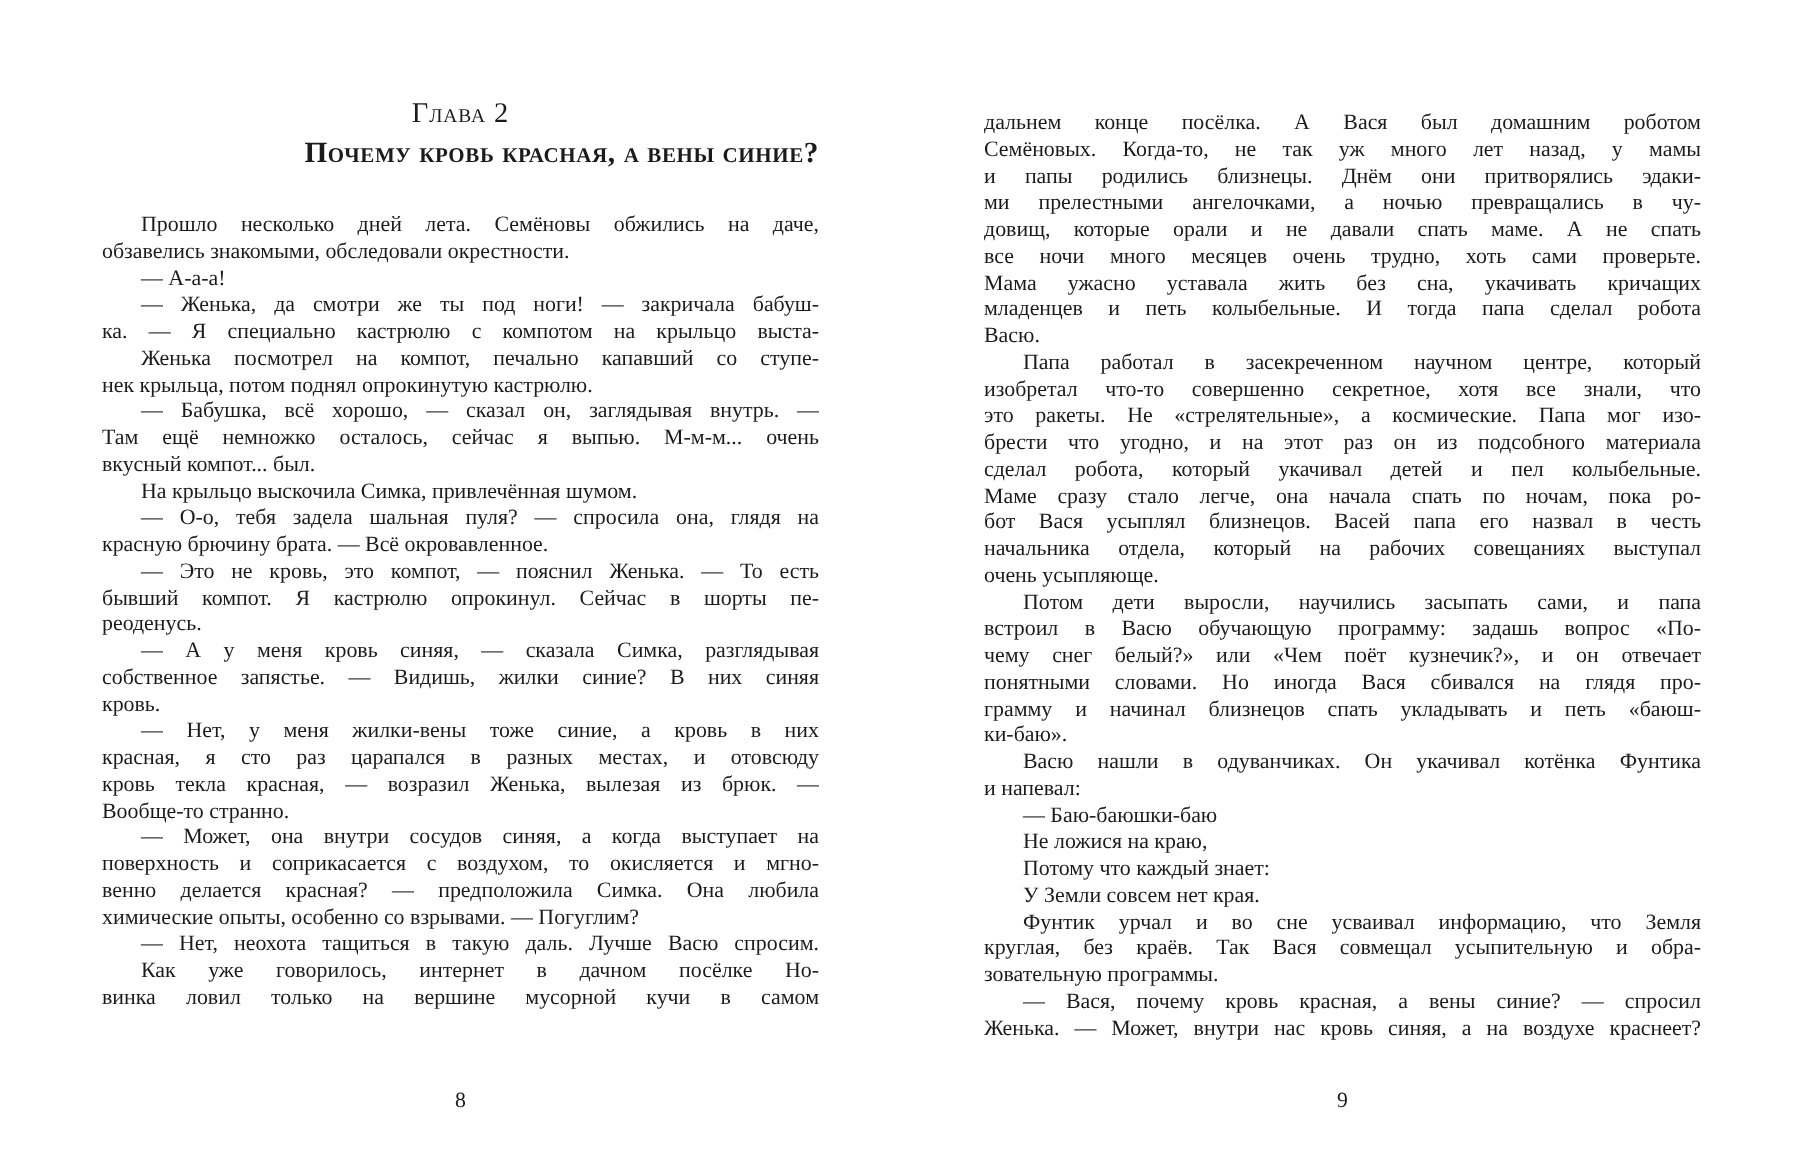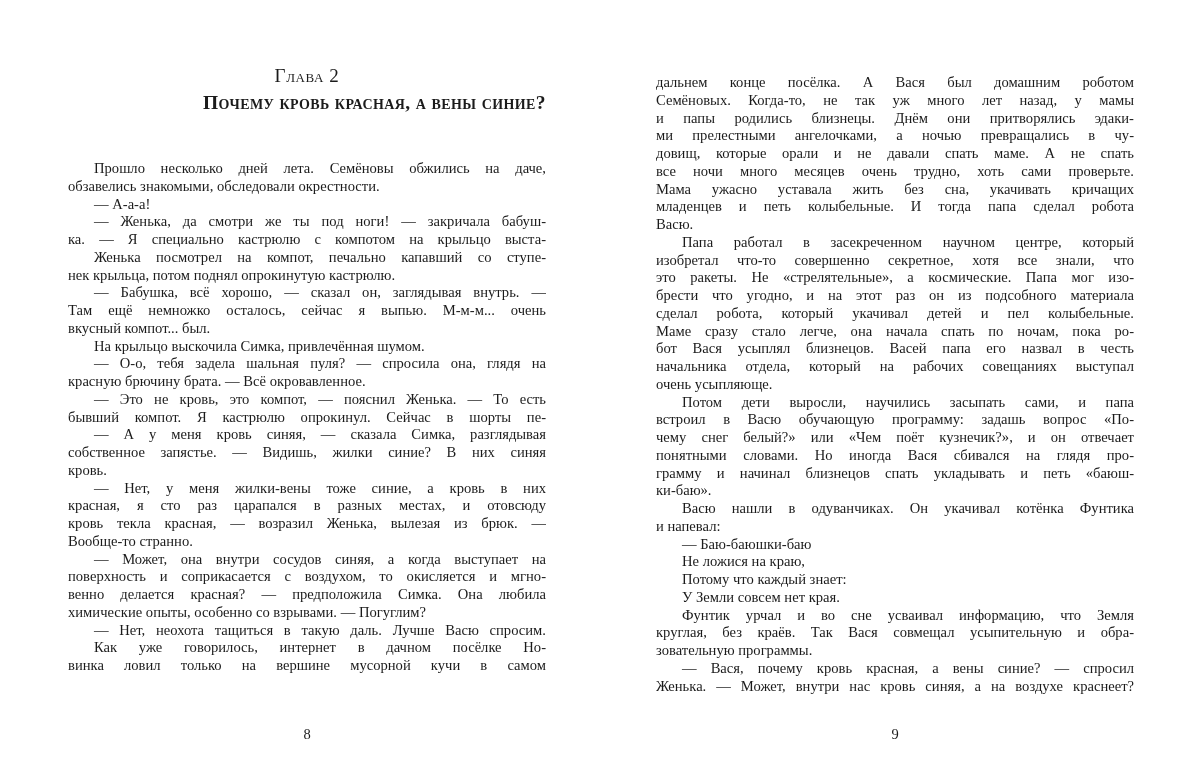--- a/index.html
+++ b/index.html
@@ -44,21 +44,21 @@
     font-weight: bold;
     font-size: 19.5px;
     letter-spacing: 0.4px;
     white-space: nowrap;
   }
   .body-lines {
     position: absolute;
     left: 0;
     width: 478px;
   }
-  #left-page  .body-lines { top: 142px; margin-top: 18px; }
+  #left-page  .body-lines { top: 142px; }
   #right-page .body-lines { top: 74px; }
 
   .line {
     height: 17.75px;
     line-height: 17.75px;
     font-size: 14.6px;
     text-align: left;
     white-space: normal;
     overflow: hidden;
   }
@@ -92,20 +92,21 @@
       <div class="line ind just">Женька посмотрел на компот, печально капавший со ступе-</div>
       <div class="line">нек крыльца, потом поднял опрокинутую кастрюлю.</div>
       <div class="line ind just">— Бабушка, всё хорошо, — сказал он, заглядывая внутрь. —</div>
       <div class="line just">Там ещё немножко осталось, сейчас я выпью. М-м-м... очень</div>
       <div class="line">вкусный компот... был.</div>
       <div class="line ind">На крыльцо выскочила Симка, привлечённая шумом.</div>
       <div class="line ind just">— О-о, тебя задела шальная пуля? — спросила она, глядя на</div>
       <div class="line">красную брючину брата. — Всё окровавленное.</div>
       <div class="line ind just">— Это не кровь, это компот, — пояснил Женька. — То есть</div>
       <div class="line just">бывший компот. Я кастрюлю опрокинул. Сейчас в шорты пе-</div>
+      <div class="line">реоденусь.</div>
       <div class="line ind just">— А у меня кровь синяя, — сказала Симка, разглядывая</div>
       <div class="line just">собственное запястье. — Видишь, жилки синие? В них синяя</div>
       <div class="line">кровь.</div>
       <div class="line ind just">— Нет, у меня жилки-вены тоже синие, а кровь в них</div>
       <div class="line just">красная, я сто раз царапался в разных местах, и отовсюду</div>
       <div class="line just">кровь текла красная, — возразил Женька, вылезая из брюк. —</div>
       <div class="line">Вообще-то странно.</div>
       <div class="line ind just">— Может, она внутри сосудов синяя, а когда выступает на</div>
       <div class="line just">поверхность и соприкасается с воздухом, то окисляется и мгно-</div>
       <div class="line just">венно делается красная? — предположила Симка. Она любила</div>

